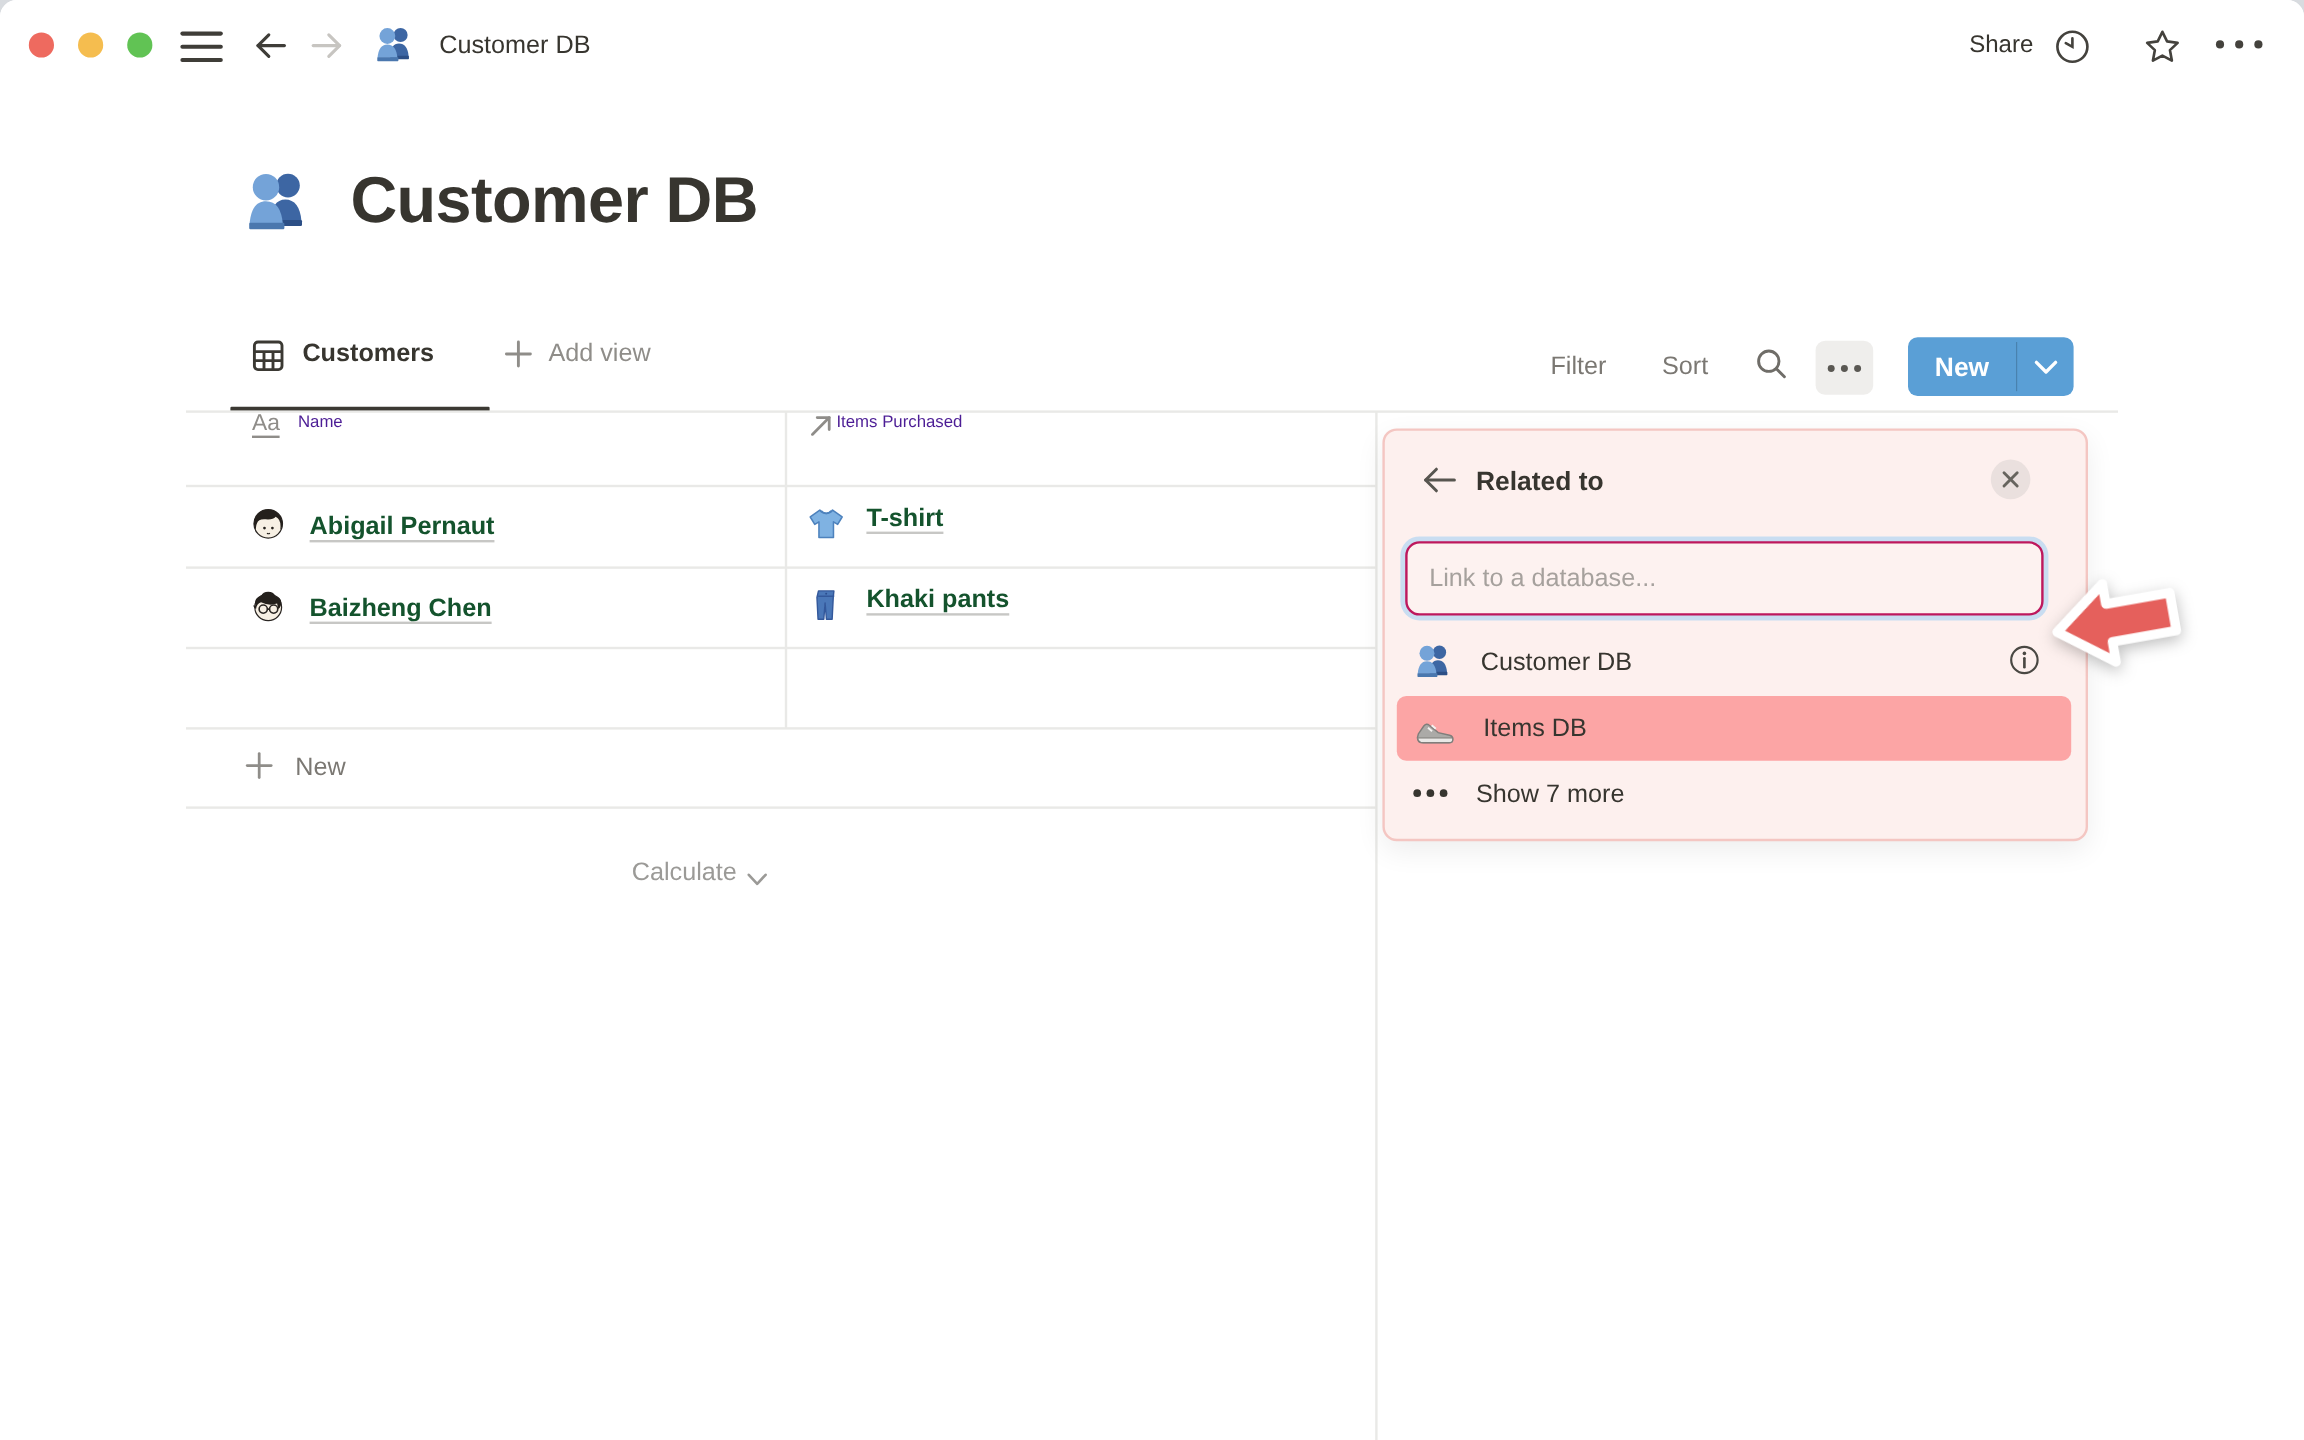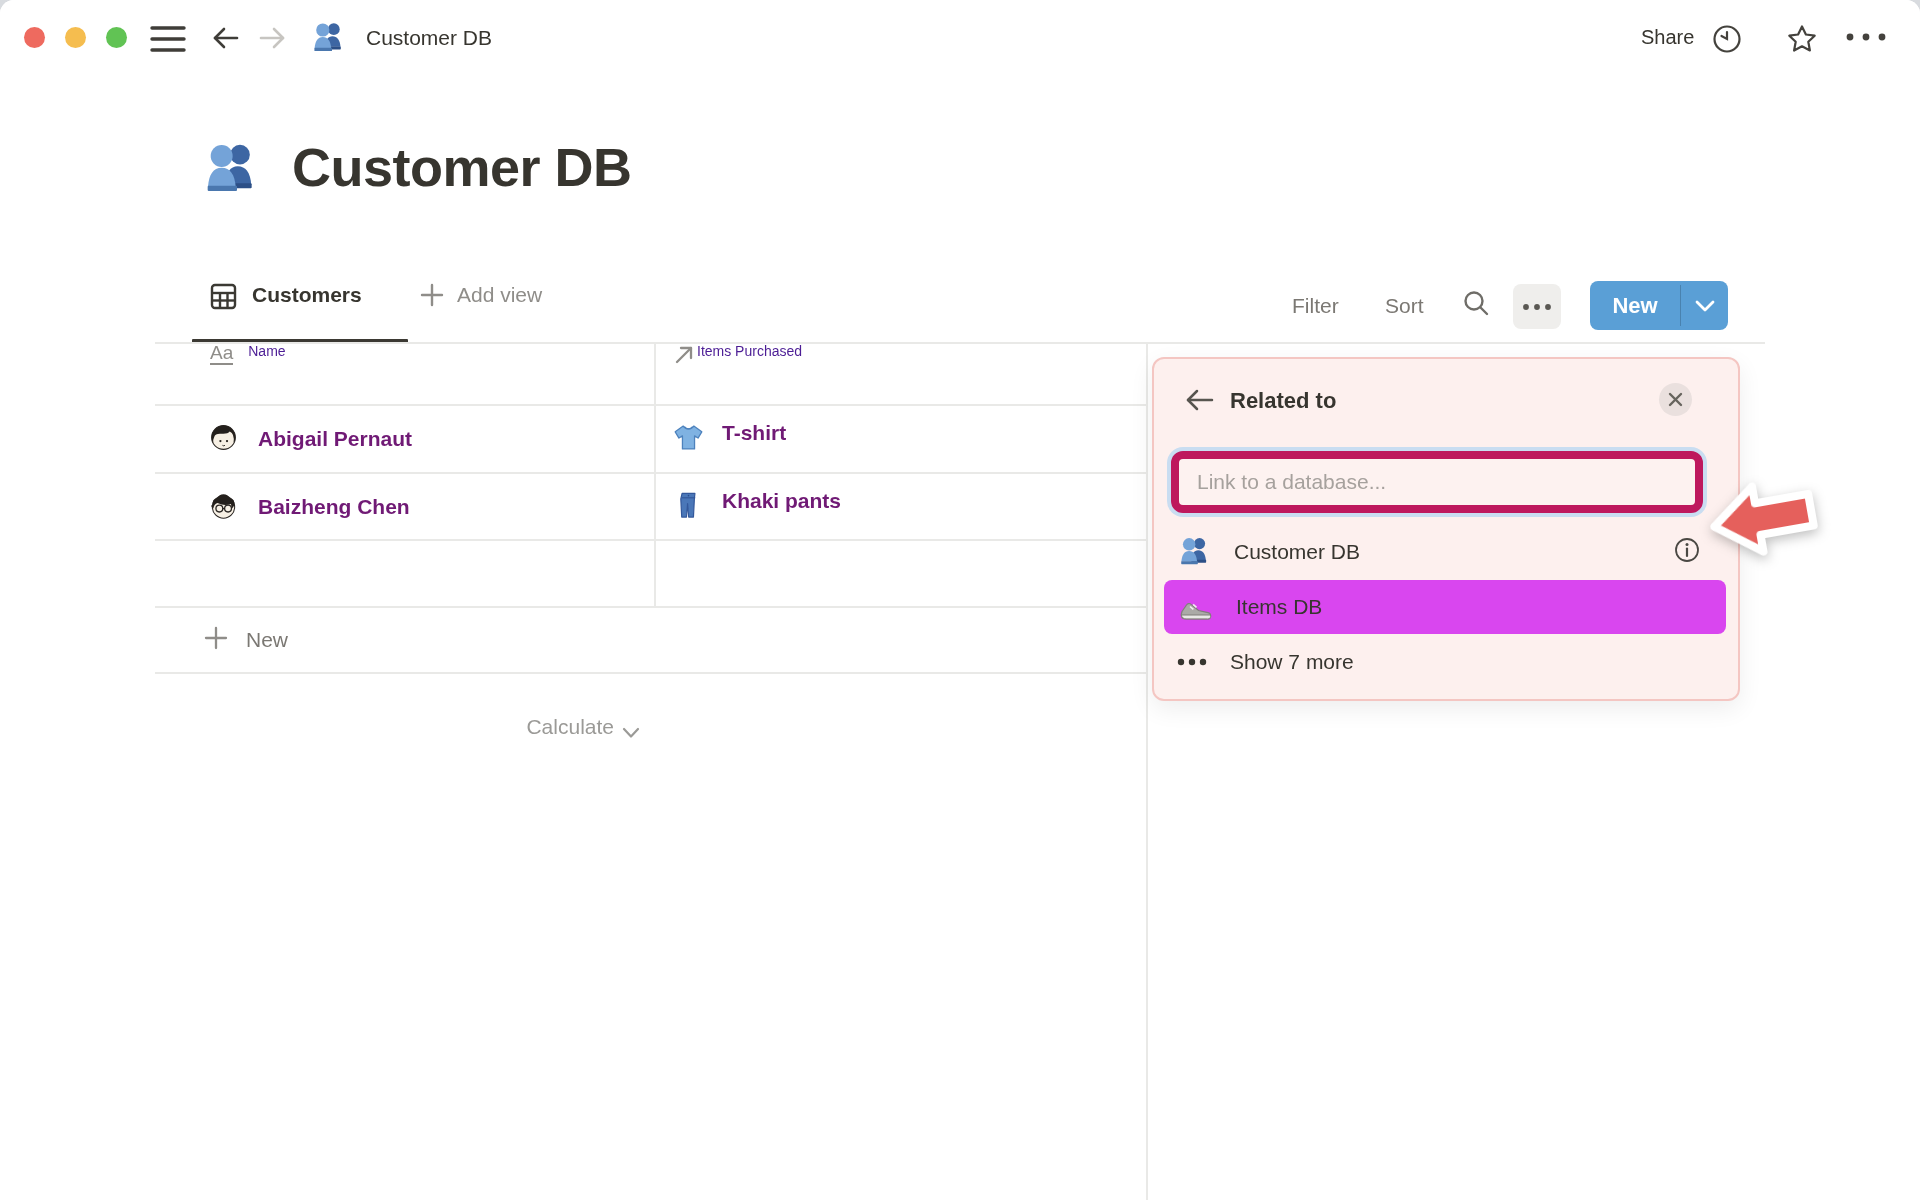--- a/index.html
+++ b/index.html
@@ -33,39 +33,39 @@
   .new-btn .chev { flex:1; display:flex; align-items:center; justify-content:center; }
 
   
   .hline { position:absolute; height:2px; background:#e9e9e7; }
   .vline { position:absolute; width:2px; background:#e9e9e7; }
   .hdr-label { font-size:14px; color:#4c1d95; }
   .aa-ic { font-size:19px; color:#8f8d89; border-bottom:2px solid #8f8d89; line-height:1.05; }
   .trow { position:absolute; left:155px; width:992px; height:68px; display:flex; align-items:center; padding-left:53px; }
   .cell-item { position:absolute; left:517px; display:flex; align-items:flex-start; gap:17px; }
   .cell-name { display:flex; align-items:center; gap:19px; }
-  .linktext { font-size:21px; font-weight:700; color:#701a75; 
+  .linktext { font-size:21px; font-weight:700; color:#14532d; text-decoration:underline;
               text-decoration-color:rgba(55,53,47,0.28); text-decoration-thickness:1.5px; text-underline-offset:5px; }
   .newrow-label { font-size:21px; color:#7b7873; }
   .calc { position:absolute; left:155px; top:697px; width:499px; height:42px; display:flex; align-items:flex-end;
           justify-content:flex-end; gap:8px; padding-right:14px; color:#9b9a97; font-size:21px; cursor:pointer; }
 
   
   .popup { position:absolute; left:1152px; top:357px; width:588px; height:344px; background:#fdf0ee;
            border:2.5px solid #f4c6c2; border-radius:12px; box-shadow:0 8px 24px rgba(0,0,0,0.07); }
   .popup-title { font-size:22px; font-weight:700; color:#37352f; }
   .close-circle { position:absolute; left:1659px; top:383px; width:33px; height:33px; border-radius:50%;
                   background:#eae0de; display:flex; align-items:center; justify-content:center; cursor:pointer; }
   .db-input { position:absolute; left:1171px; top:451px; width:532px; height:62px; background:#fdf2f0;
-              border:8px solid #be185d; border-radius:12px; box-shadow:0 0 0 4px #c9ddf1;
+              border:2px solid #be185d; border-radius:12px; box-shadow:0 0 0 4px #c9ddf1;
               padding:0 18px; font-size:21px; font-family:"Liberation Sans",sans-serif; color:#37352f; outline:none; }
   .db-input::placeholder { color:#a6a19d; }
   .opt-row { position:absolute; left:1164px; width:562px; height:54px; display:flex; align-items:center;
              gap:22px; padding:0 26px 0 14px; cursor:pointer; border-radius:8px; }
-  .opt-row.hl { background:#d946ef; }
+  .opt-row.hl { background:#fca5a5; }
   .opt-label { font-size:21px; color:#37352f; }
   .ml-auto { margin-left:auto; }
 
   .red-arrow { position:absolute; left:1706px; top:474px; transform:rotate(-10deg);
                filter:drop-shadow(0 4px 6px rgba(0,0,0,0.25)); }
 </style>
 </head>
 <body>
 
 <svg width="0" height="0" style="position:absolute">

